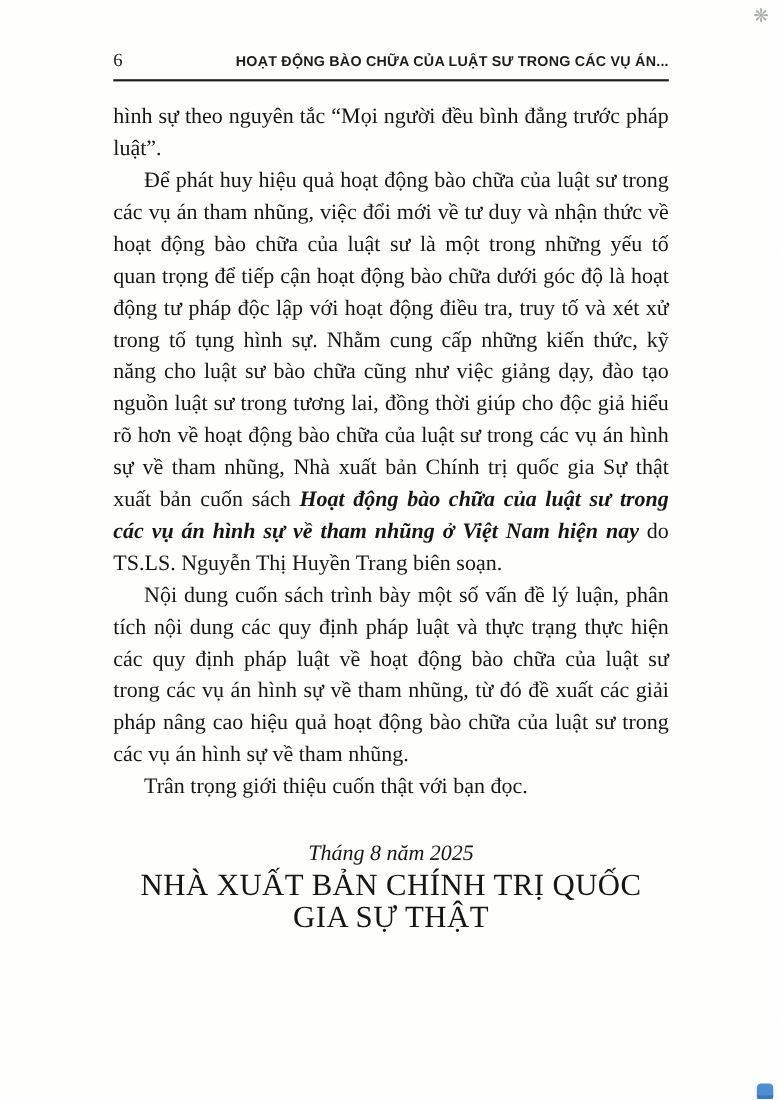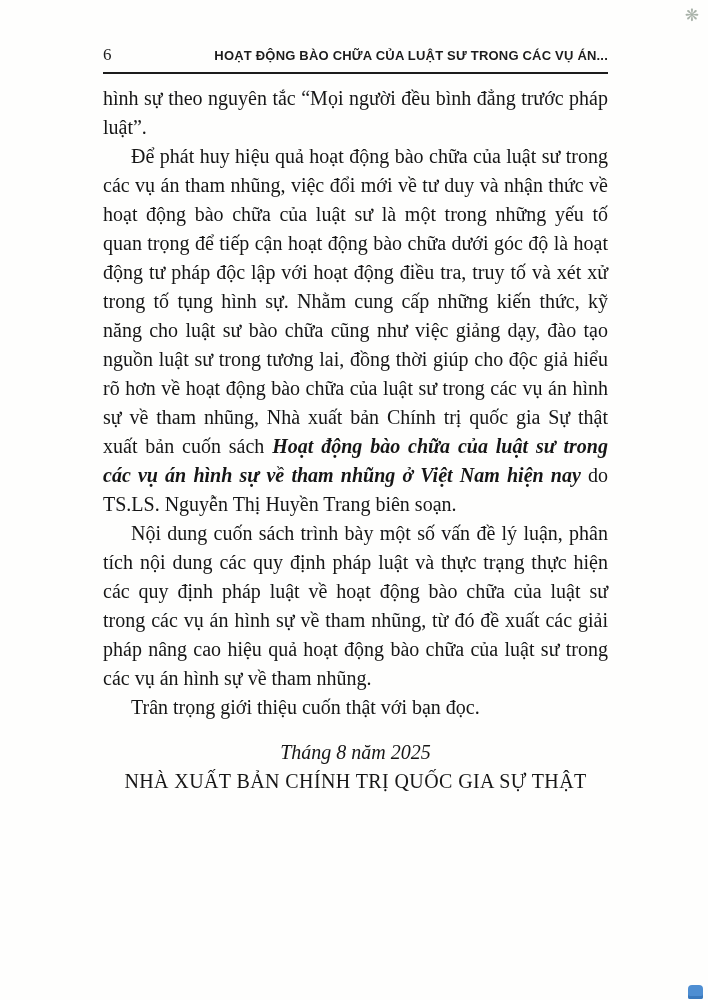--- a/index.html
+++ b/index.html
@@ -31,31 +31,31 @@
   }
   .running-title{
     font-family:"Liberation Sans","DejaVu Sans",sans-serif;
     font-weight:bold;
     font-size:13px;line-height:1;
     letter-spacing:0.2px;
     color:#1c1c1c;
     text-align:right;
   }
   .content{
-    position:absolute;top:84px;left:103px;width:505px;
+    position:absolute;top:92px;left:103px;width:505px;
     font-size:20px;line-height:29px;
     text-align:justify;
   }
   .content p{margin:0;}
   .content p.indent{text-indent:28px;}
   .book-title{font-weight:bold;font-style:italic;}
-  .footer-block{margin-top:16px;text-align:center;}
+  .footer-block{margin-top:32px;text-align:center;}
   .date-line{font-style:italic;font-size:20px;}
   .publisher-line{
-    font-size:20px;letter-spacing:0.4px;margin-top:1px;
+    font-size:28px;letter-spacing:0.4px;margin-top:1px;
   }
   .corner-mark{
     position:absolute;right:5px;bottom:1px;
     width:15px;height:14px;
     background:#4e8ed2;
     border-radius:4px 4px 2px 2px;
     box-shadow:inset 0 -3px 0 #3a79bd;
   }
 </style>
 </head>

